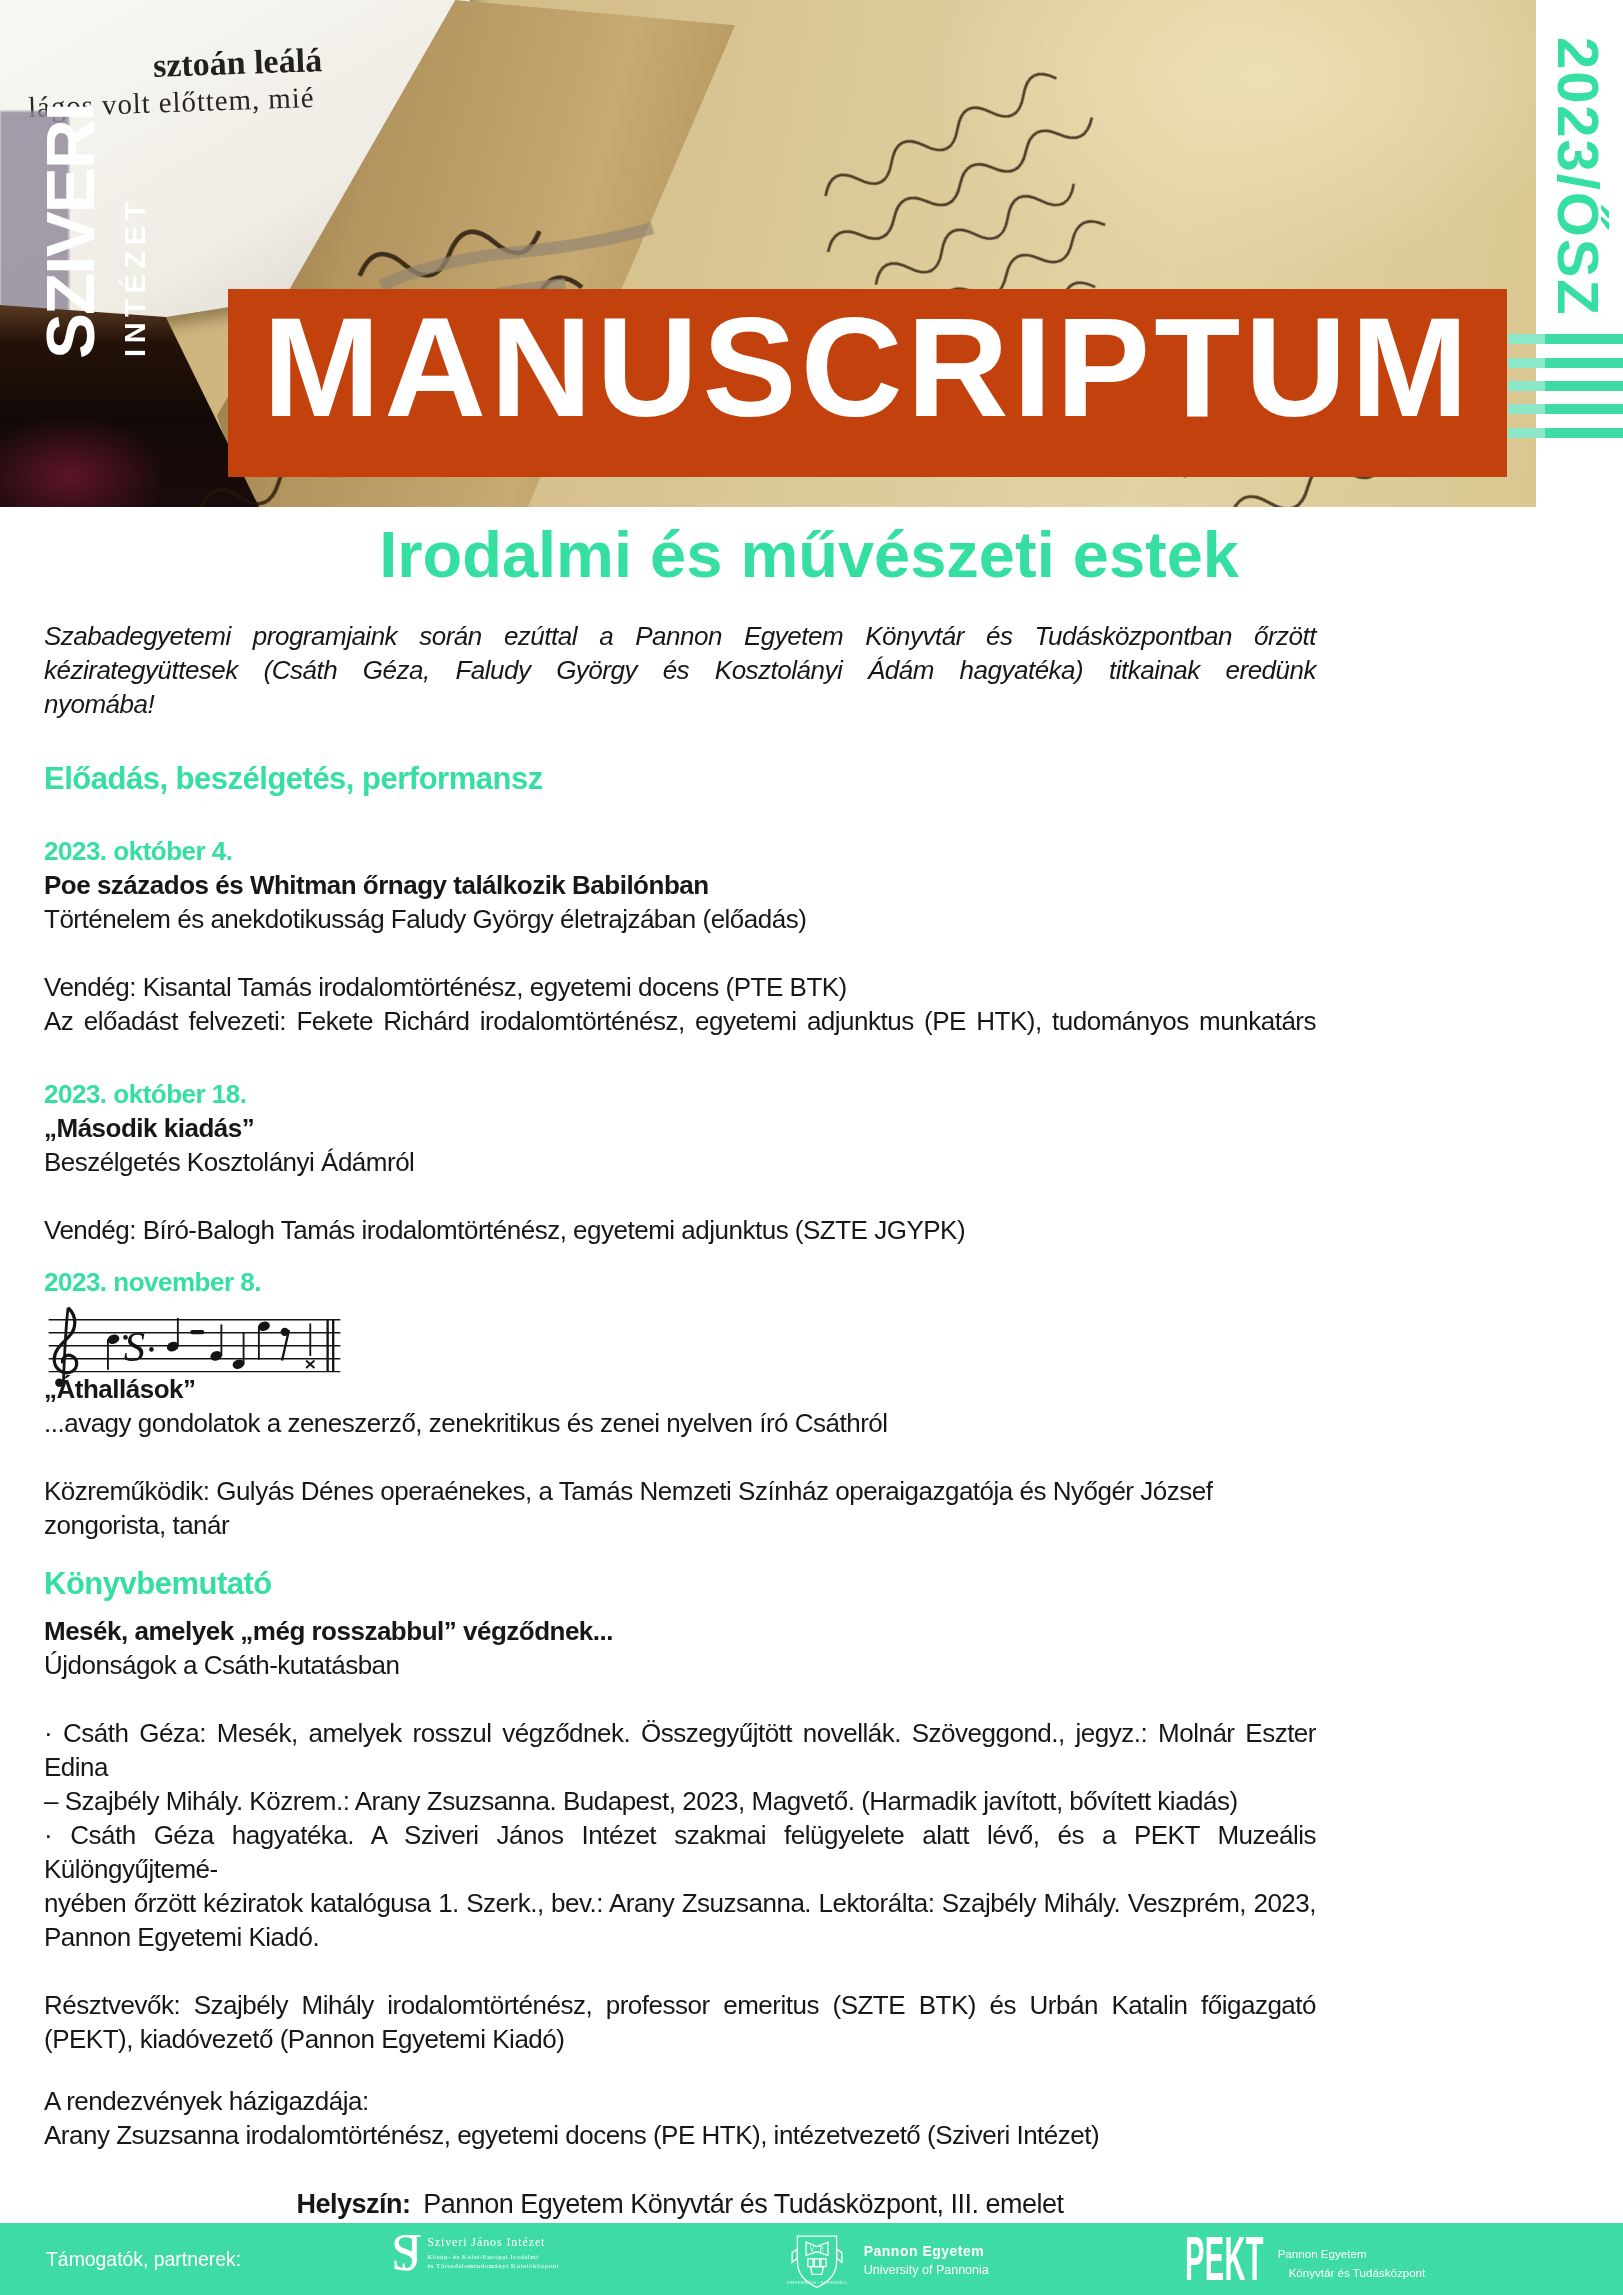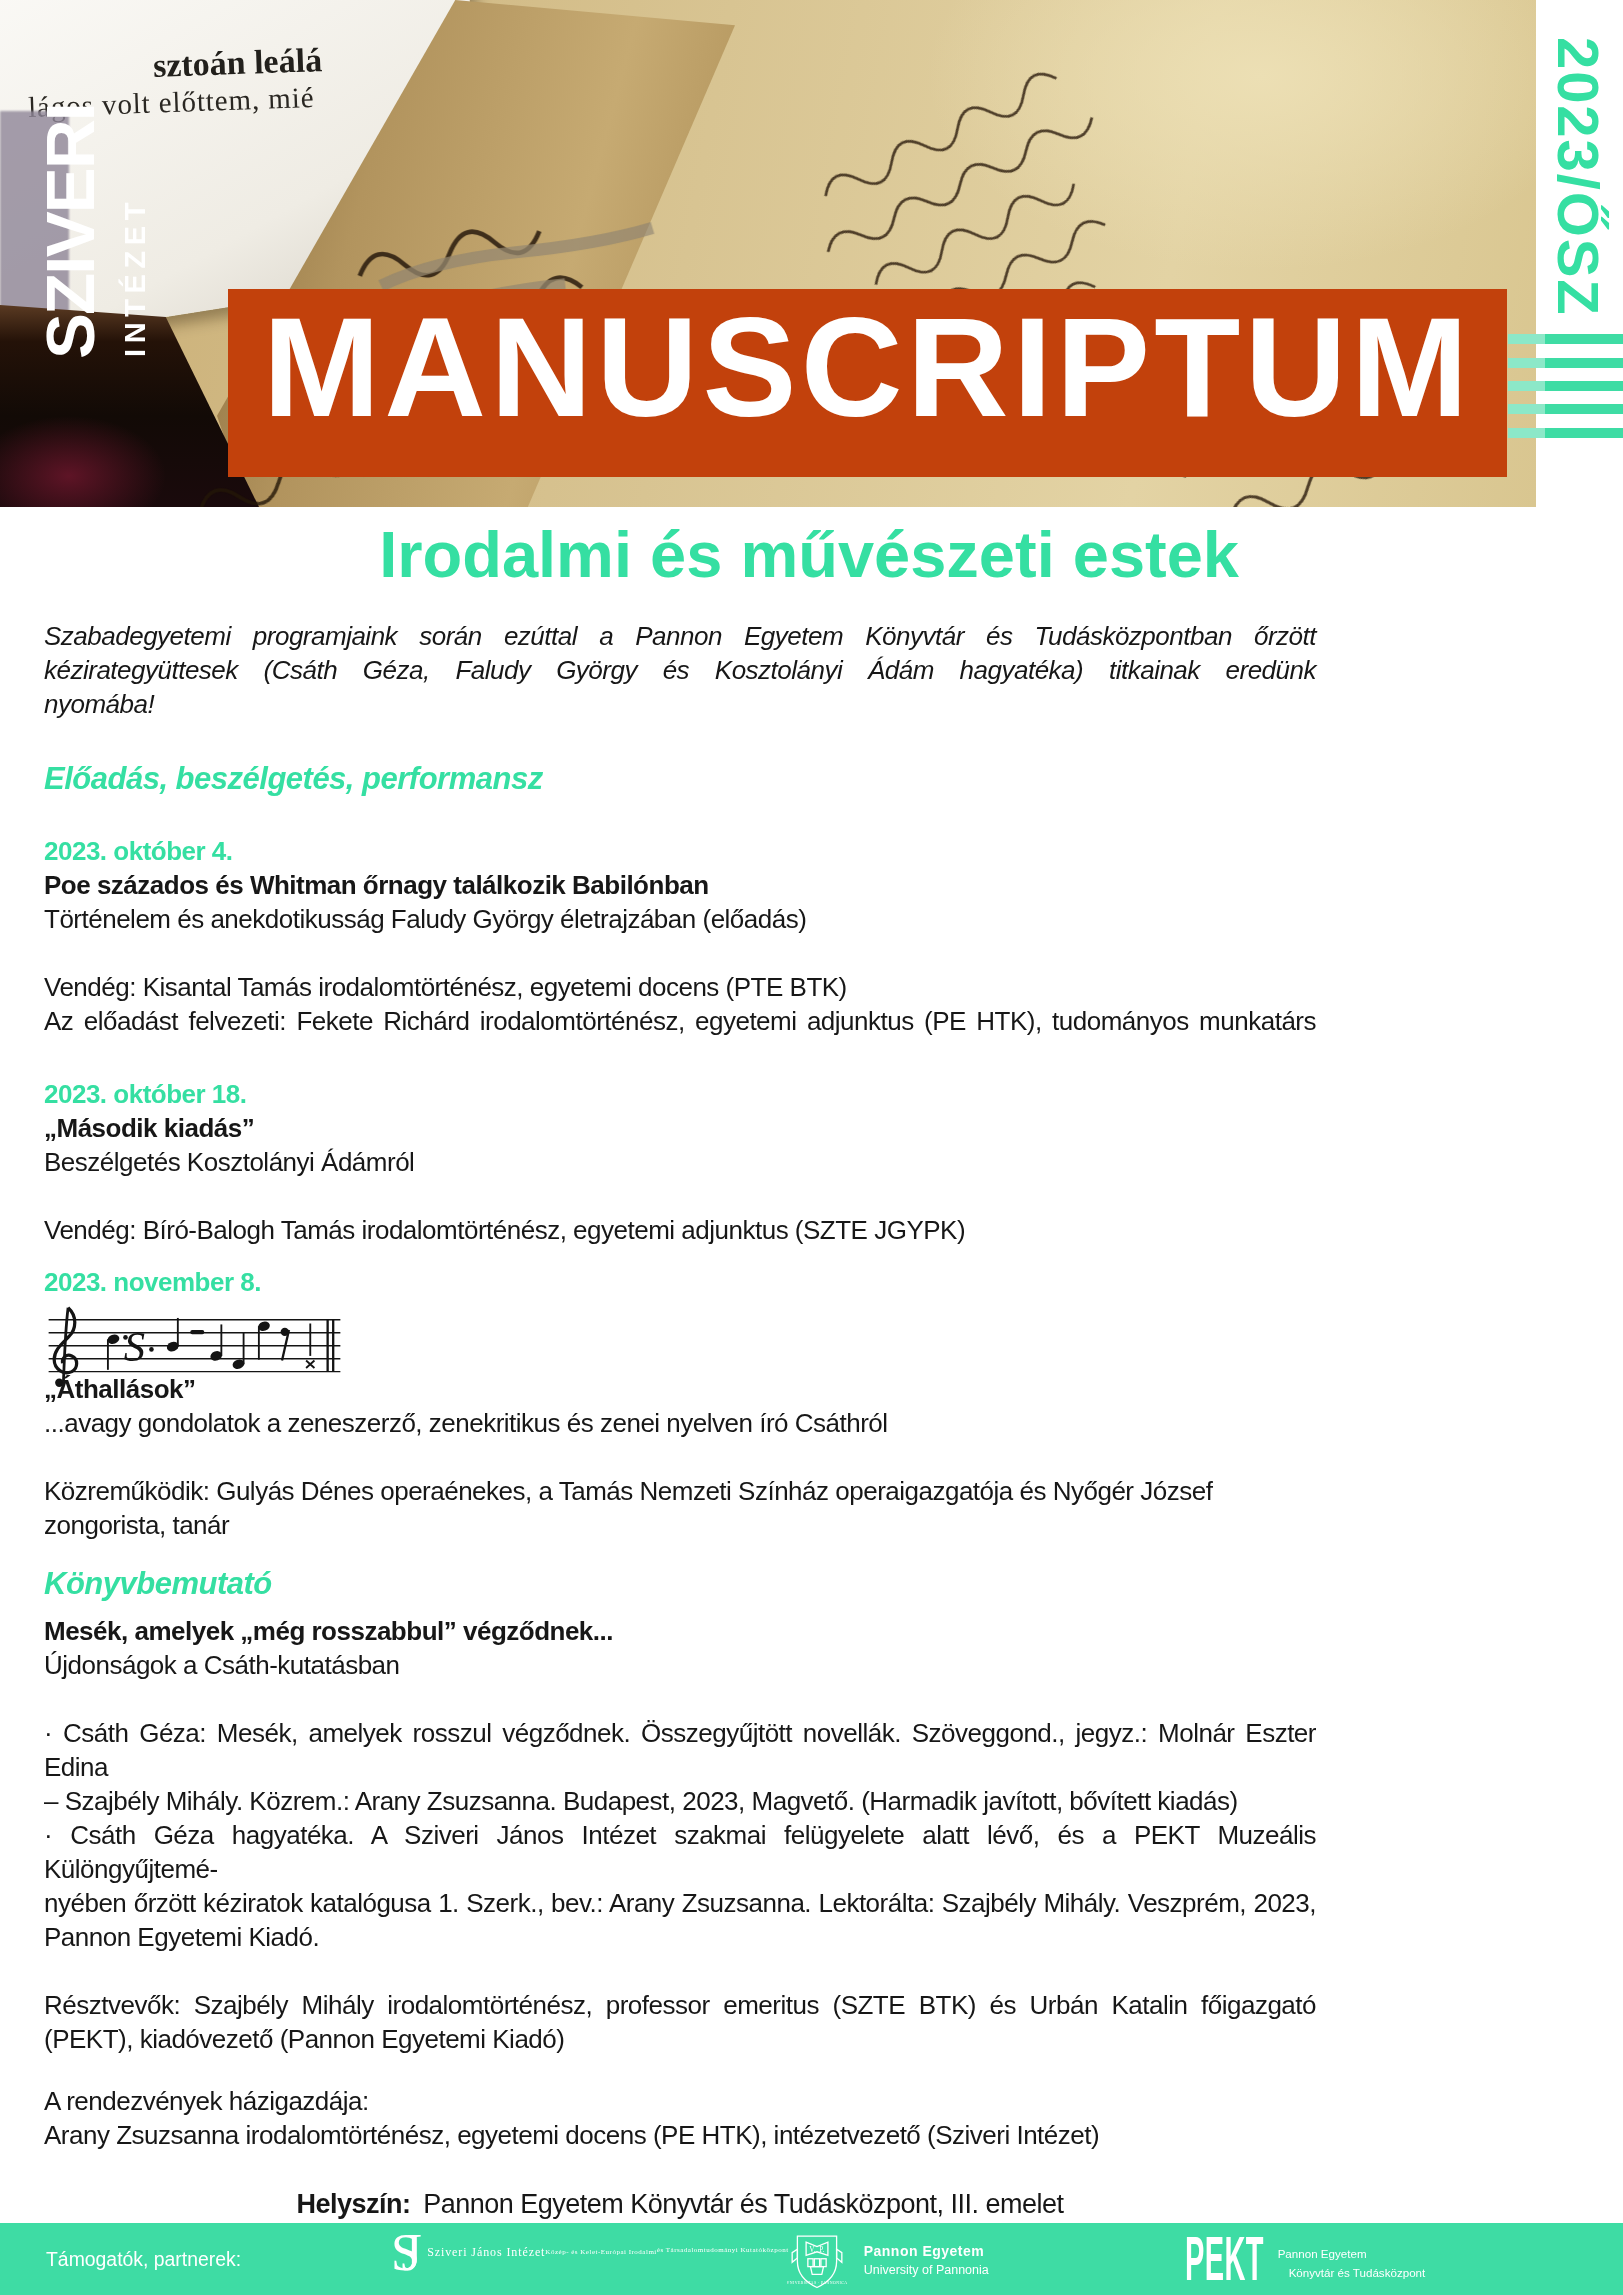--- a/index.html
+++ b/index.html
@@ -47,38 +47,38 @@
   .stripe{position:absolute;left:1508px;width:115px;height:10.2px;
         background:linear-gradient(90deg,#8ce8c8 0 37px,#3edca4 37px);}
 
   
   .content{position:absolute;left:0;top:507px;width:1357px;padding:0 41px 0 44px;box-sizing:border-box;}
   .subtitle{margin:12px 77px 0 0;text-align:right;font-size:65px;font-weight:700;color:#35dfa2;line-height:1.1;}
   .body-line{font-size:26px;line-height:34px;letter-spacing:-0.5px;}
   .jl{text-align:justify;text-align-last:justify;}
   .italic{font-style:italic;}
   .intro{margin-top:28px;}
-  .h-teal{margin-top:39px;font-size:31px;line-height:37px;font-weight:700;color:#35dfa2;letter-spacing:-0.5px;font-style:italic;}
+  .h-teal{margin-top:39px;font-size:31px;line-height:37px;font-weight:700;color:#35dfa2;letter-spacing:-0.5px;}
   .date{font-weight:700;color:#35dfa2;}
   .ev-title{font-weight:700;}
   .gap{height:34px;}
   .ev1{margin-top:37px;} .ev2{margin-top:39px;} .ev3{margin-top:18.5px;}
   .book-head{margin-top:23px;}
   .book{margin-top:12px;}
   .staff-wrap{margin:2.8px 0 -7.4px 0;height:78px;}
   .center-line{text-align:center;font-size:27px;line-height:34px;letter-spacing:-0.5px;}
   .venue{margin-top:35px;}
   .closing{margin-top:25.4px;font-style:italic;font-size:26px;}
 
   
   .footer{position:absolute;left:0;bottom:0;width:1623px;height:72px;background:#3edca4;color:#ffffff;}
   .f-label{position:absolute;left:46px;top:50%;transform:translateY(-50%);font-size:19.4px;letter-spacing:0;}
   .logo-sziveri{position:absolute;left:391px;top:3.7px;display:flex;align-items:center;}
   .sj{font-family:Liberation Serif, serif;font-size:52px;letter-spacing:-18.5px;line-height:1;padding-right:24px;}
-  .sz-col{display:flex;flex-direction:row;}
+  .sz-col{display:flex;flex-direction:column;}
   .sz-name{font-family:"Liberation Serif",serif;font-size:12px;letter-spacing:0.9px;}
   .sz-sub{font-family:"Liberation Serif",serif;font-size:7px;margin-top:2.8px;letter-spacing:0.5px;}
   .logo-pannon{position:absolute;left:787px;top:6.5px;display:flex;align-items:center;}
   .pe-col{margin-left:16.7px;display:flex;flex-direction:column;}
   .pe-name{font-size:14px;font-weight:700;letter-spacing:0.5px;}
   .pe-sub{font-size:12.5px;margin-top:3.7px;}
   .logo-pekt{position:absolute;left:1185px;top:11px;display:flex;align-items:flex-start;}
   .pekt{font-size:63px;font-weight:700;line-height:0.78;transform:scaleX(0.46);transform-origin:left top;letter-spacing:0.9px;}
   .pekt-col{margin-left:-79px;display:flex;flex-direction:column;margin-top:13px;}
   .pekt-sub{font-size:11.6px;}

